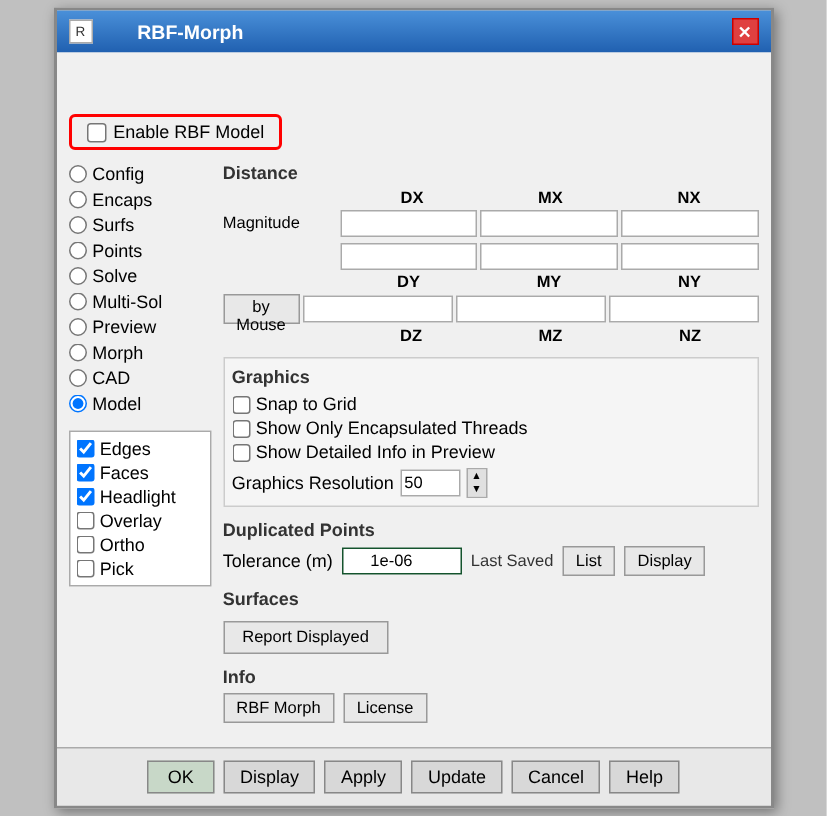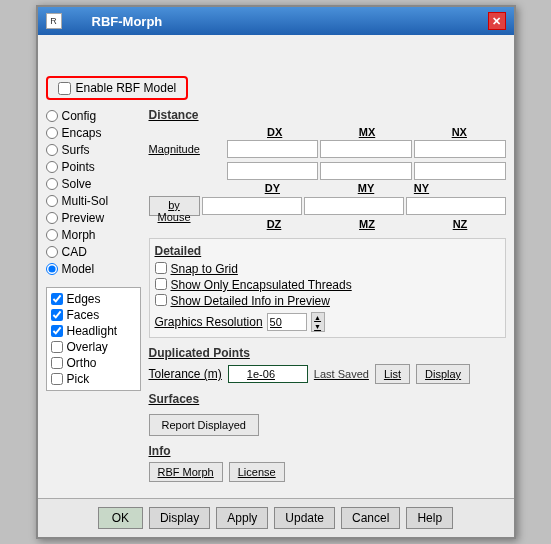--- a/index.html
+++ b/index.html
@@ -132,21 +132,20 @@
     }
 
     .check-item input[type="checkbox"] {
       margin: 0;
       width: 12px;
       height: 12px;
     }
 
     .right-panel {
       flex: 1;
-      text-decoration: underline;
     }
 
     .section-label {
       font-weight: bold;
       margin-bottom: 4px;
       color: #333;
     }
 
     .distance-section {
       margin-bottom: 8px;
@@ -172,21 +171,21 @@
 
     .settings-section {
       margin-bottom: 8px;
       border: 1px solid #ccc;
       padding: 5px;
       background: #f5f5f5;
     }
 
     .settings-check {
       display: flex;
-      align-items: flex-start;
+      align-items: flex-end;
       gap: 4px;
       margin-bottom: 2px;
     }
 
     .settings-check input {
       margin: 0;
       width: 12px;
       height: 12px;
     }
 
@@ -429,39 +428,39 @@
           <div style="display:flex; align-items:center; margin-bottom:2px; margin-top:2px;">
             <span style="width:78px; flex-shrink:0;"></span>
             <input type="text" class="dist-input" style="">
             <input type="text" class="dist-input" style="margin: 0px 2px;">
             <input type="text" class="dist-input" style="">
           </div>
 
           <div style="display:flex; padding-left:78px; margin-bottom:2px;">
             <span style="flex:1; text-align:center; font-size:11px; font-weight:bold;">DY</span>
             <span style="flex:1; text-align:center; font-size:11px; font-weight:bold; margin:0 2px;">MY</span>
-            <span style="flex:1; text-align:left; font-size:11px; font-weight:bold;">NY</span>
+            <span style="flex:1; text-align:center; font-size:11px; font-weight:bold;">NY</span>
           </div>
 
           <div style="display:flex; align-items:center; margin-bottom:2px;">
             <button class="by-mouse-btn" style="width:76px;">by Mouse</button>
             <input type="text" class="dist-input" style="margin-left: 2px;">
             <input type="text" class="dist-input" style="margin: 0px 2px;">
             <input type="text" class="dist-input" style="">
           </div>
 
           <div style="display:flex; padding-left:80px; margin-bottom:2px;">
             <span style="flex:1; text-align:center; font-size:11px; font-weight:bold;">DZ</span>
             <span style="flex:1; text-align:center; font-size:11px; font-weight:bold; margin:0 2px;">MZ</span>
             <span style="flex:1; text-align:center; font-size:11px; font-weight:bold;">NZ</span>
           </div>
         </div>
 
         <div class="settings-section">
-          <div class="section-label" style="margin-bottom:4px;">Detailed</div>
+          <div class="section-label" style="margin-bottom:4px;">Graphics</div>
           <div class="settings-check">
             <input type="checkbox" style="">
             <span>Snap to Grid</span>
           </div>
           <div class="settings-check">
             <input type="checkbox" style="">
             <span>Show Only Encapsulated Threads</span>
           </div>
           <div class="settings-check">
             <input type="checkbox" style="">

